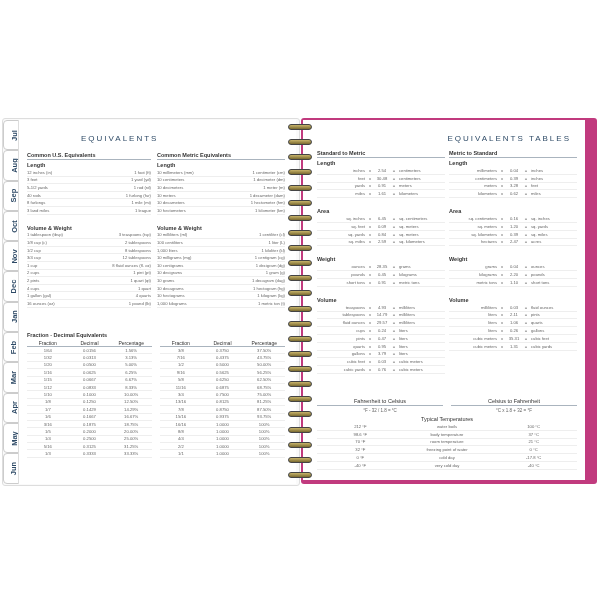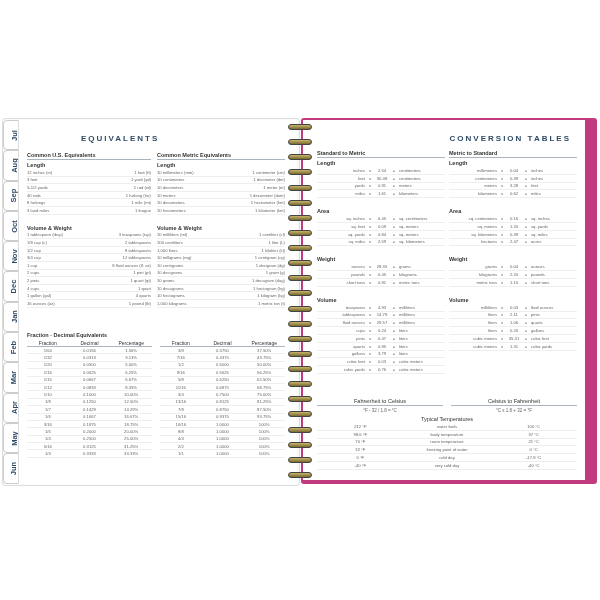--- a/index.html
+++ b/index.html
@@ -2,21 +2,21 @@
 <html><head>
 <meta charset="utf-8">
 <style>
   * { box-sizing: border-box; margin: 0; padding: 0; }
   body { width: 600px; height: 600px; background: #ffffff; font-family: "Liberation Sans", sans-serif; color: #444; position: relative; overflow: hidden; }
   .left-cover { position: absolute; left: 2px; top: 118px; width: 298px; height: 368px; background: #fafafa; border: 1px solid #ddd; border-radius: 3px; }
   .tabs { position: absolute; left: 3px; top: 120px; width: 22px; height: 364px; }
   .tab { height: 30.3px; border: 1px solid #ccc; border-radius: 4px 0 0 4px; background: #fff; display: flex; align-items: center; justify-content: center; margin-bottom: 0; }
   .tab span { transform: rotate(-90deg); font-size: 7.5px; font-weight: bold; color: #2e4a66; white-space: nowrap; }
   .left-page { position: absolute; left: 18px; top: 120px; width: 278px; height: 364px; background: #fff; border-left: 1px solid #ddd; }
-  .title { font-size: 8px; font-weight: bold; letter-spacing: 2px; color: #2e4a66; padding-left: 48px; }
+  .title { font-size: 8px; font-weight: normal; letter-spacing: 2px; color: #2e4a66; padding-left: 48px; }
   .sec-title { font-size: 5.5px; font-weight: bold; color: #333; border-bottom: 1px solid #aab4be; padding-bottom: 1px; margin-bottom: 1px; }
   .sub-title { font-size: 5.5px; font-weight: bold; color: #333; margin: 2px 0 1px; }
   .row { display: flex; justify-content: space-between; font-size: 4.2px; color: #666; border-bottom: 1px solid #eee; height: 7.6px; align-items: center; }
   .frow { display: grid; grid-template-columns: 1fr 1fr 1fr; font-size: 4.2px; color: #666; text-align: center; border-bottom: 1px solid #eee; height: 7.4px; align-items: center; }
   .fhead { display: grid; grid-template-columns: 1fr 1fr 1fr; font-size: 5px; color: #333; text-align: center; border-bottom: 1px solid #aab4be; height: 8px; align-items: center; }
   .col { position: absolute; }
   .spiral { position: absolute; left: 288px; top: 124px; width: 28px; height: 354px; display: flex; flex-direction: column; justify-content: space-between; }
   .coil { height: 6px; width: 24px; background: linear-gradient(#c8b46a, #7a6a30); border-radius: 3px; border: 1px solid #444; }
   .right-cover { position: absolute; left: 301px; top: 118px; width: 296px; height: 366px; background: #c13a7e; border-radius: 3px; }
   .right-page { position: absolute; left: 303px; top: 120px; width: 282px; height: 360px; background: #fff; }
@@ -385,21 +385,21 @@
             <span>1.0000</span>
             <span>100%</span>
           </div>
         </div>
     </div>
   </div>
 </div>
 
 <div class="right-cover"></div>
 <div class="right-page">
-  <div class="title col" style="right:14px;top:14px;">CONVERSION TABLES</div>
+  <div class="title col" style="right:14px;top:14px;">EQUIVALENTS TABLES</div>
   <div class="col" style="left:14px;top:30px;width:128px;">
     <div class="sec-title">Standard to Metric</div>
     <div id="stm">
         <div class="sub-title">Length</div>
         <div class="crow">
           <span class="a">inches</span>
           <span class="b">x</span>
           <span class="c">2.54</span>
           <span class="d">=</span>
           <span class="e">centimeters</span>

